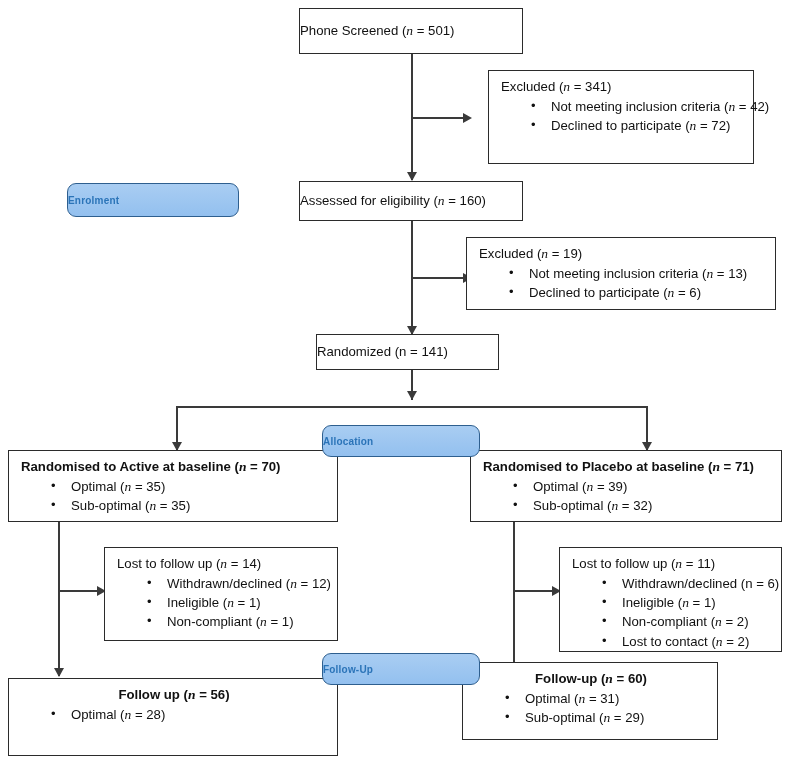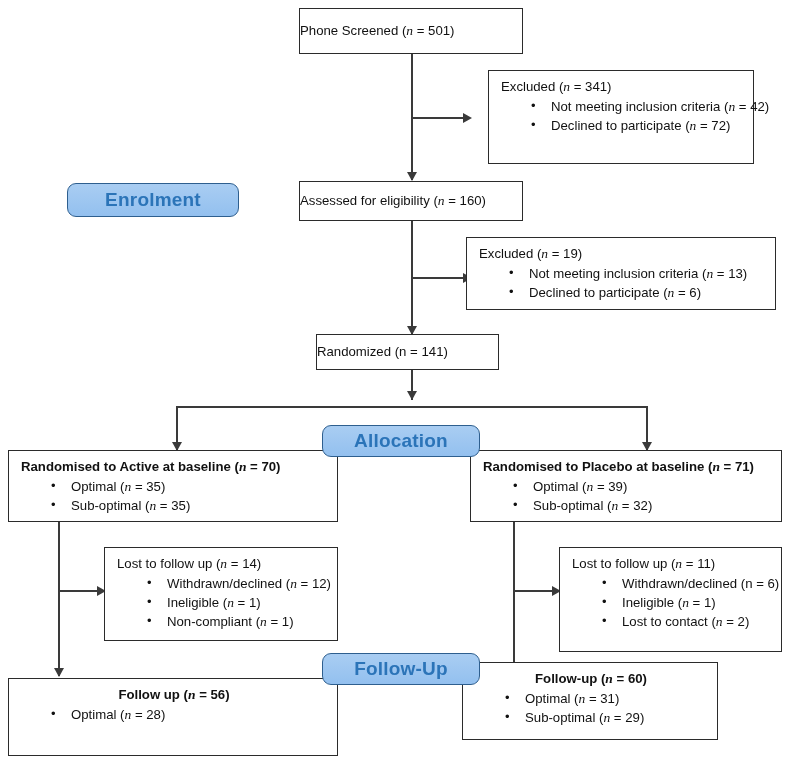--- a/index.html
+++ b/index.html
@@ -50,22 +50,22 @@
   span.nr{font-style:normal;}
 
   
   .pill{
     position:absolute;
     background:linear-gradient(180deg,#a9cdf2 0%,#93c0ef 100%);
     border:1.6px solid #2e5f8f;
     border-radius:9px;
     color:#2b74b8;
     font-weight:bold;
-    font-size:19px;
-    display:flex;align-items:center;justify-content:center;
+    font-size:10px;
+    display:flex;align-items:center;justify-content:flex-start;
     box-sizing:border-box;
     letter-spacing:.2px;
     z-index:5;
   }
 
   
   .ln{position:absolute;background:#3a3a3a;}
   .vl{width:1.6px;}
   .hl{height:1.6px;}
   .arrow-d{
@@ -195,20 +195,21 @@
     </ul>
   </div>
 
   <div class="box pad" style="left:559px;top:547px;width:223px;height:105px;">
     <div class="title">
       <span>Lost to follow up (</span><i class="n">n</i><span> = 11)</span>
     </div>
     <ul class="blist">
       <li><span>Withdrawn/declined (n = 6)</span><i class="n"></i><span></span></li>
       <li><span>Ineligible (</span><i class="n">n</i><span> = 1)</span></li>
+      <li><span>Non-compliant (</span><i class="n">n</i><span> = 2)</span></li>
       <li><span>Lost to contact (</span><i class="n">n</i><span> = 2)</span></li>
     </ul>
   </div>
 
   <div class="box pad" style="left:8px;top:678px;width:330px;height:78px;">
     <div class="title bold ctr">
       <span>Follow up (</span><i class="n">n</i><span> = 56)</span>
     </div>
     <ul class="blist">
       <li><span>Optimal (</span><i class="n">n</i><span> = 28)</span></li>

